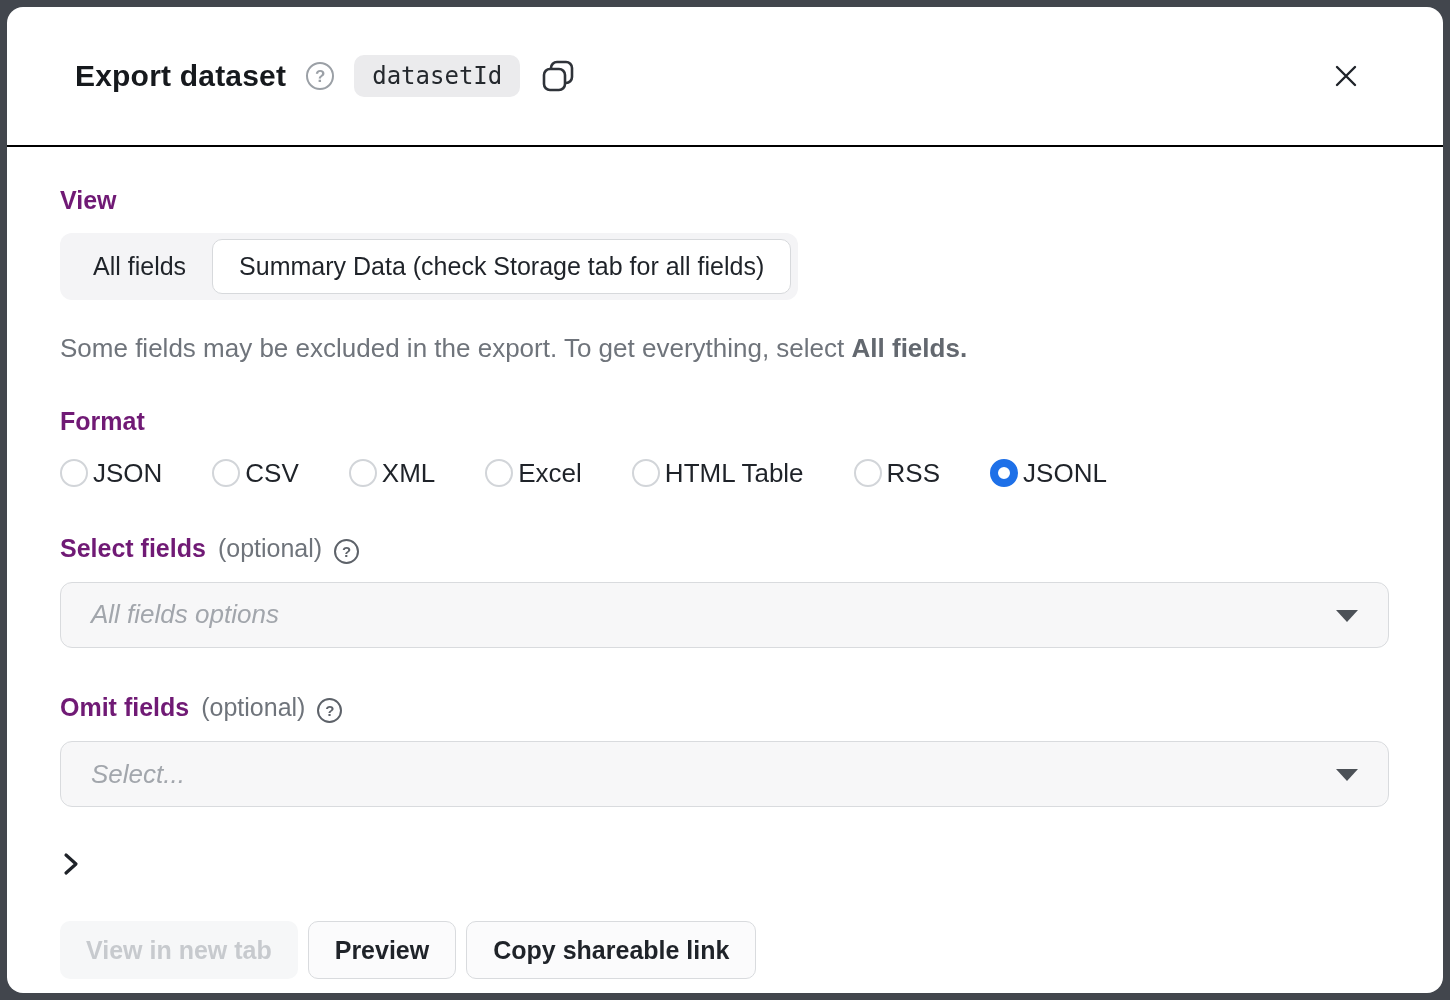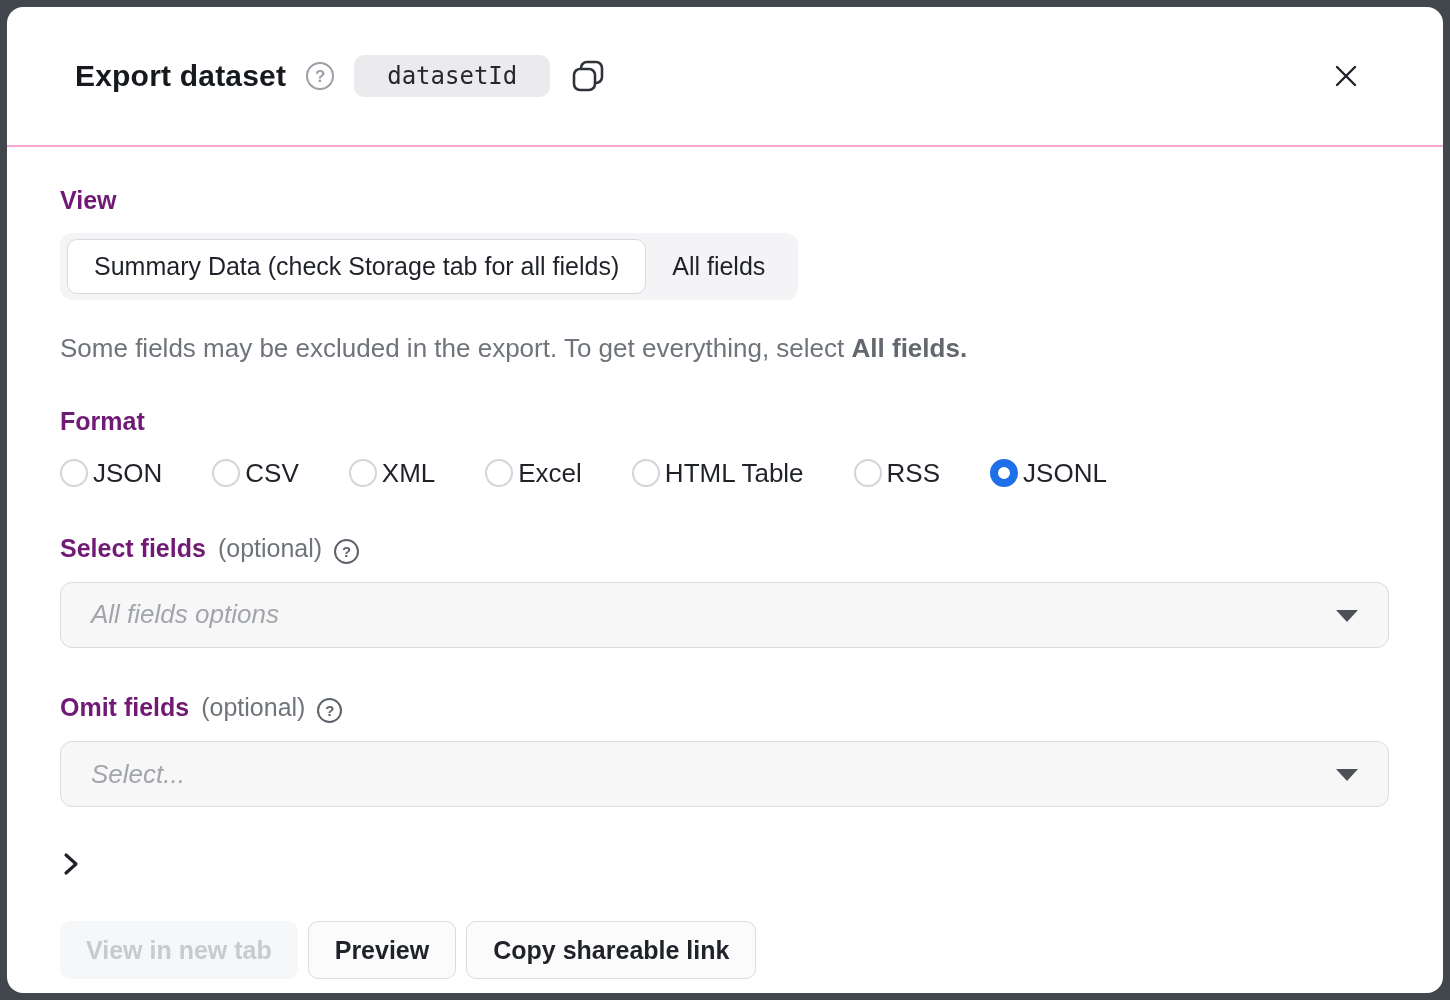--- a/index.html
+++ b/index.html
@@ -18,38 +18,38 @@
     border-radius: 16px;
     overflow: hidden;
   }
   
   .modal-header {
     height: 140px;
     display: flex;
     align-items: center;
     justify-content: space-between;
     padding: 0 82px 0 68px;
-    border-bottom: 2px solid #f9a8d4;
+    border-bottom: 2px solid #000000;
   }
   .title-group { display: flex; align-items: center; gap: 20px; }
   .modal-title { font-size: 30px; font-weight: 700; letter-spacing: 0.2px; }
   .help-circle {
     width: 28px; height: 28px;
     border: 2px solid #9ba0a6;
     border-radius: 50%;
     color: #9ba0a6;
     font-size: 17px; font-weight: 700;
     display: grid; place-items: center;
     line-height: 1;
   }
   .help-circle.small { width: 25px; height: 25px; font-size: 15px; border-width: 2px; color: #5d6269; border-color: #5d6269; }
   .dataset-badge {
     background: #ebebed;
     border-radius: 10px;
-    padding: 7px 33px;
+    padding: 7px 18px;
     font-family: "DejaVu Sans Mono", "Liberation Mono", monospace;
     font-size: 24px;
     color: #24282d;
   }
   .icon-btn { background: none; border: none; cursor: pointer; display: grid; place-items: center; padding: 0; }
   
   .modal-body { padding: 0 54px 0 53px; }
   .section-label { font-size: 25px; font-weight: 600; color: #701a75; line-height: 1.25; }
   .optional { font-weight: 400; color: #6f747b; }
   .label-row { display: flex; align-items: flex-end; gap: 12px; }
@@ -158,22 +158,22 @@
         <path d="M6 6 L24 24 M24 6 L6 24" stroke="#1f2329" stroke-width="2.4" stroke-linecap="round" fill="none"></path>
       </svg>
     </button>
   </div>
 
   <div class="modal-body">
 
     
     <div class="section-label view-label">View</div>
     <div class="segmented">
+      <button class="segment">All fields</button>
       <button class="segment selected">Summary Data (check Storage tab for all fields)</button>
-      <button class="segment">All fields</button>
     </div>
     <p class="helper-text"><span>Some fields may be excluded in the export. To get everything, select</span> <b>All fields.</b></p>
 
     
     <div class="section-label format-label">Format</div>
     <div class="radio-row">
       <label class="radio-item">
         <span class="radio-circle"></span>
         <span class="radio-label">JSON</span>
       </label>

